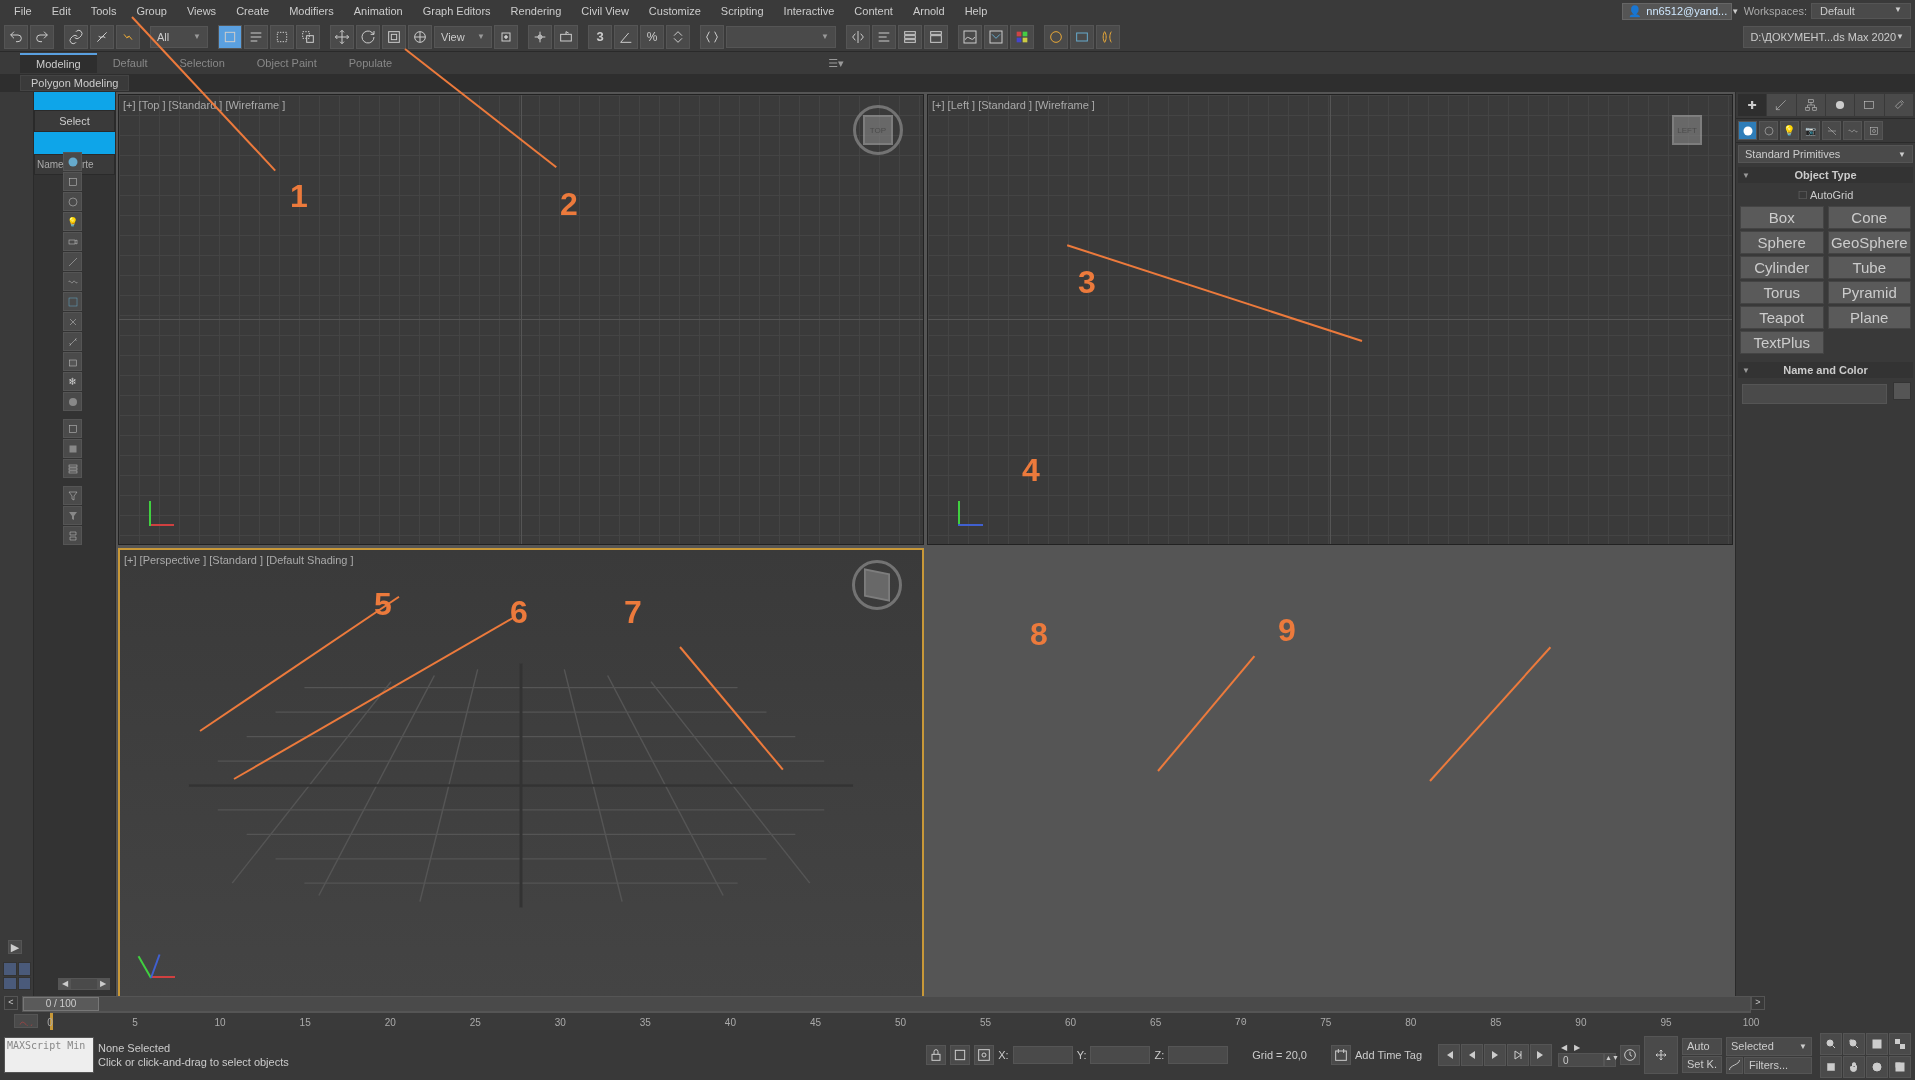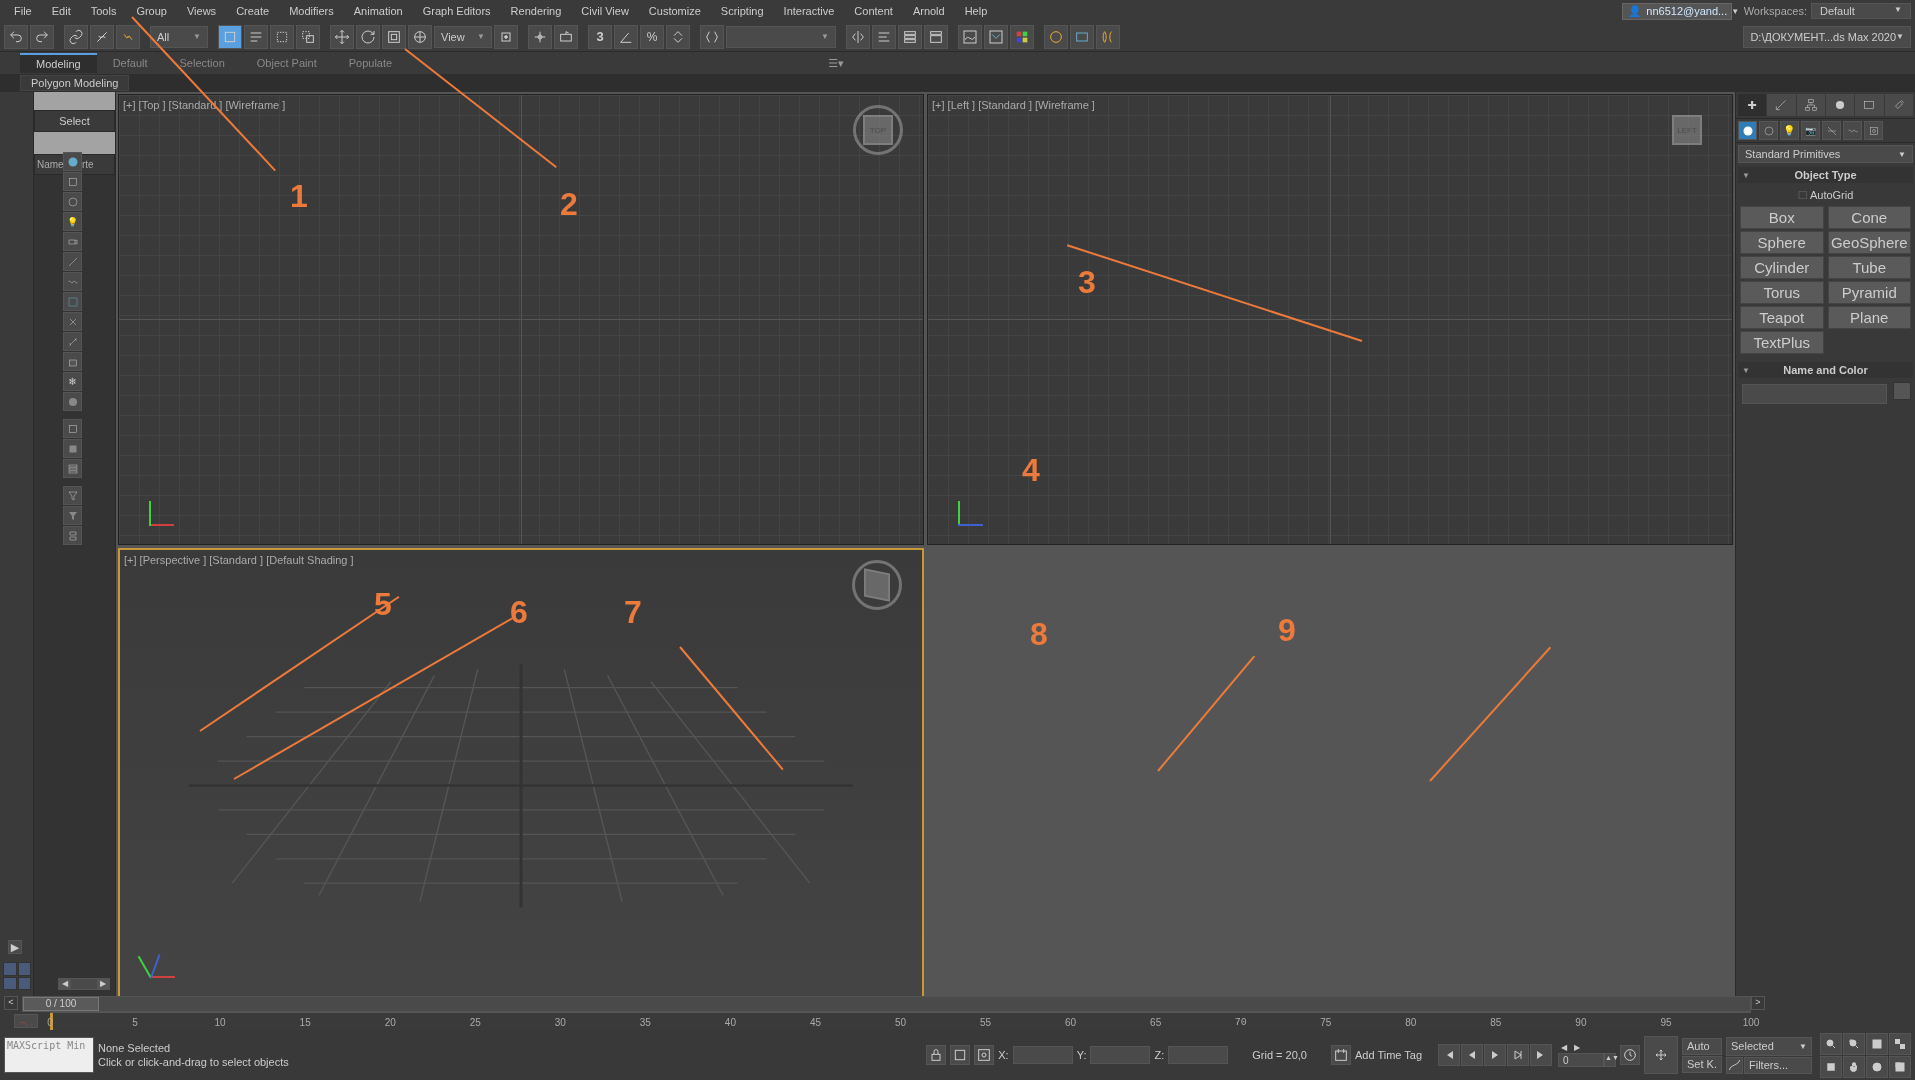--- a/index.html
+++ b/index.html
@@ -319,21 +319,21 @@
   <div class="ribbon-dd">☰▾</div>
 </div>
 <div class="ribbon-sub">
   <div class="ribbon-sub-btn">Polygon Modeling</div>
 </div>
 
 <div class="main-area">
 
   <div class="left-toolbar">
   </div>
-  <div style="width:82px;background:#a3a3a3;border-right:1px solid #2a2a2a;display:flex;flex-direction:column">
+  <div style="width:82px;background:#0ea5e9;border-right:1px solid #2a2a2a;display:flex;flex-direction:column">
     <div style="height:18px"></div>
     <div class="se-title">Select</div>
     <div style="height:22px"></div>
     <div class="se-header">Name (Sorte</div>
     <div class="se-body"></div>
   </div>
 
   <div class="viewports">
     <div class="viewport">
       <div class="vp-grid"></div>

